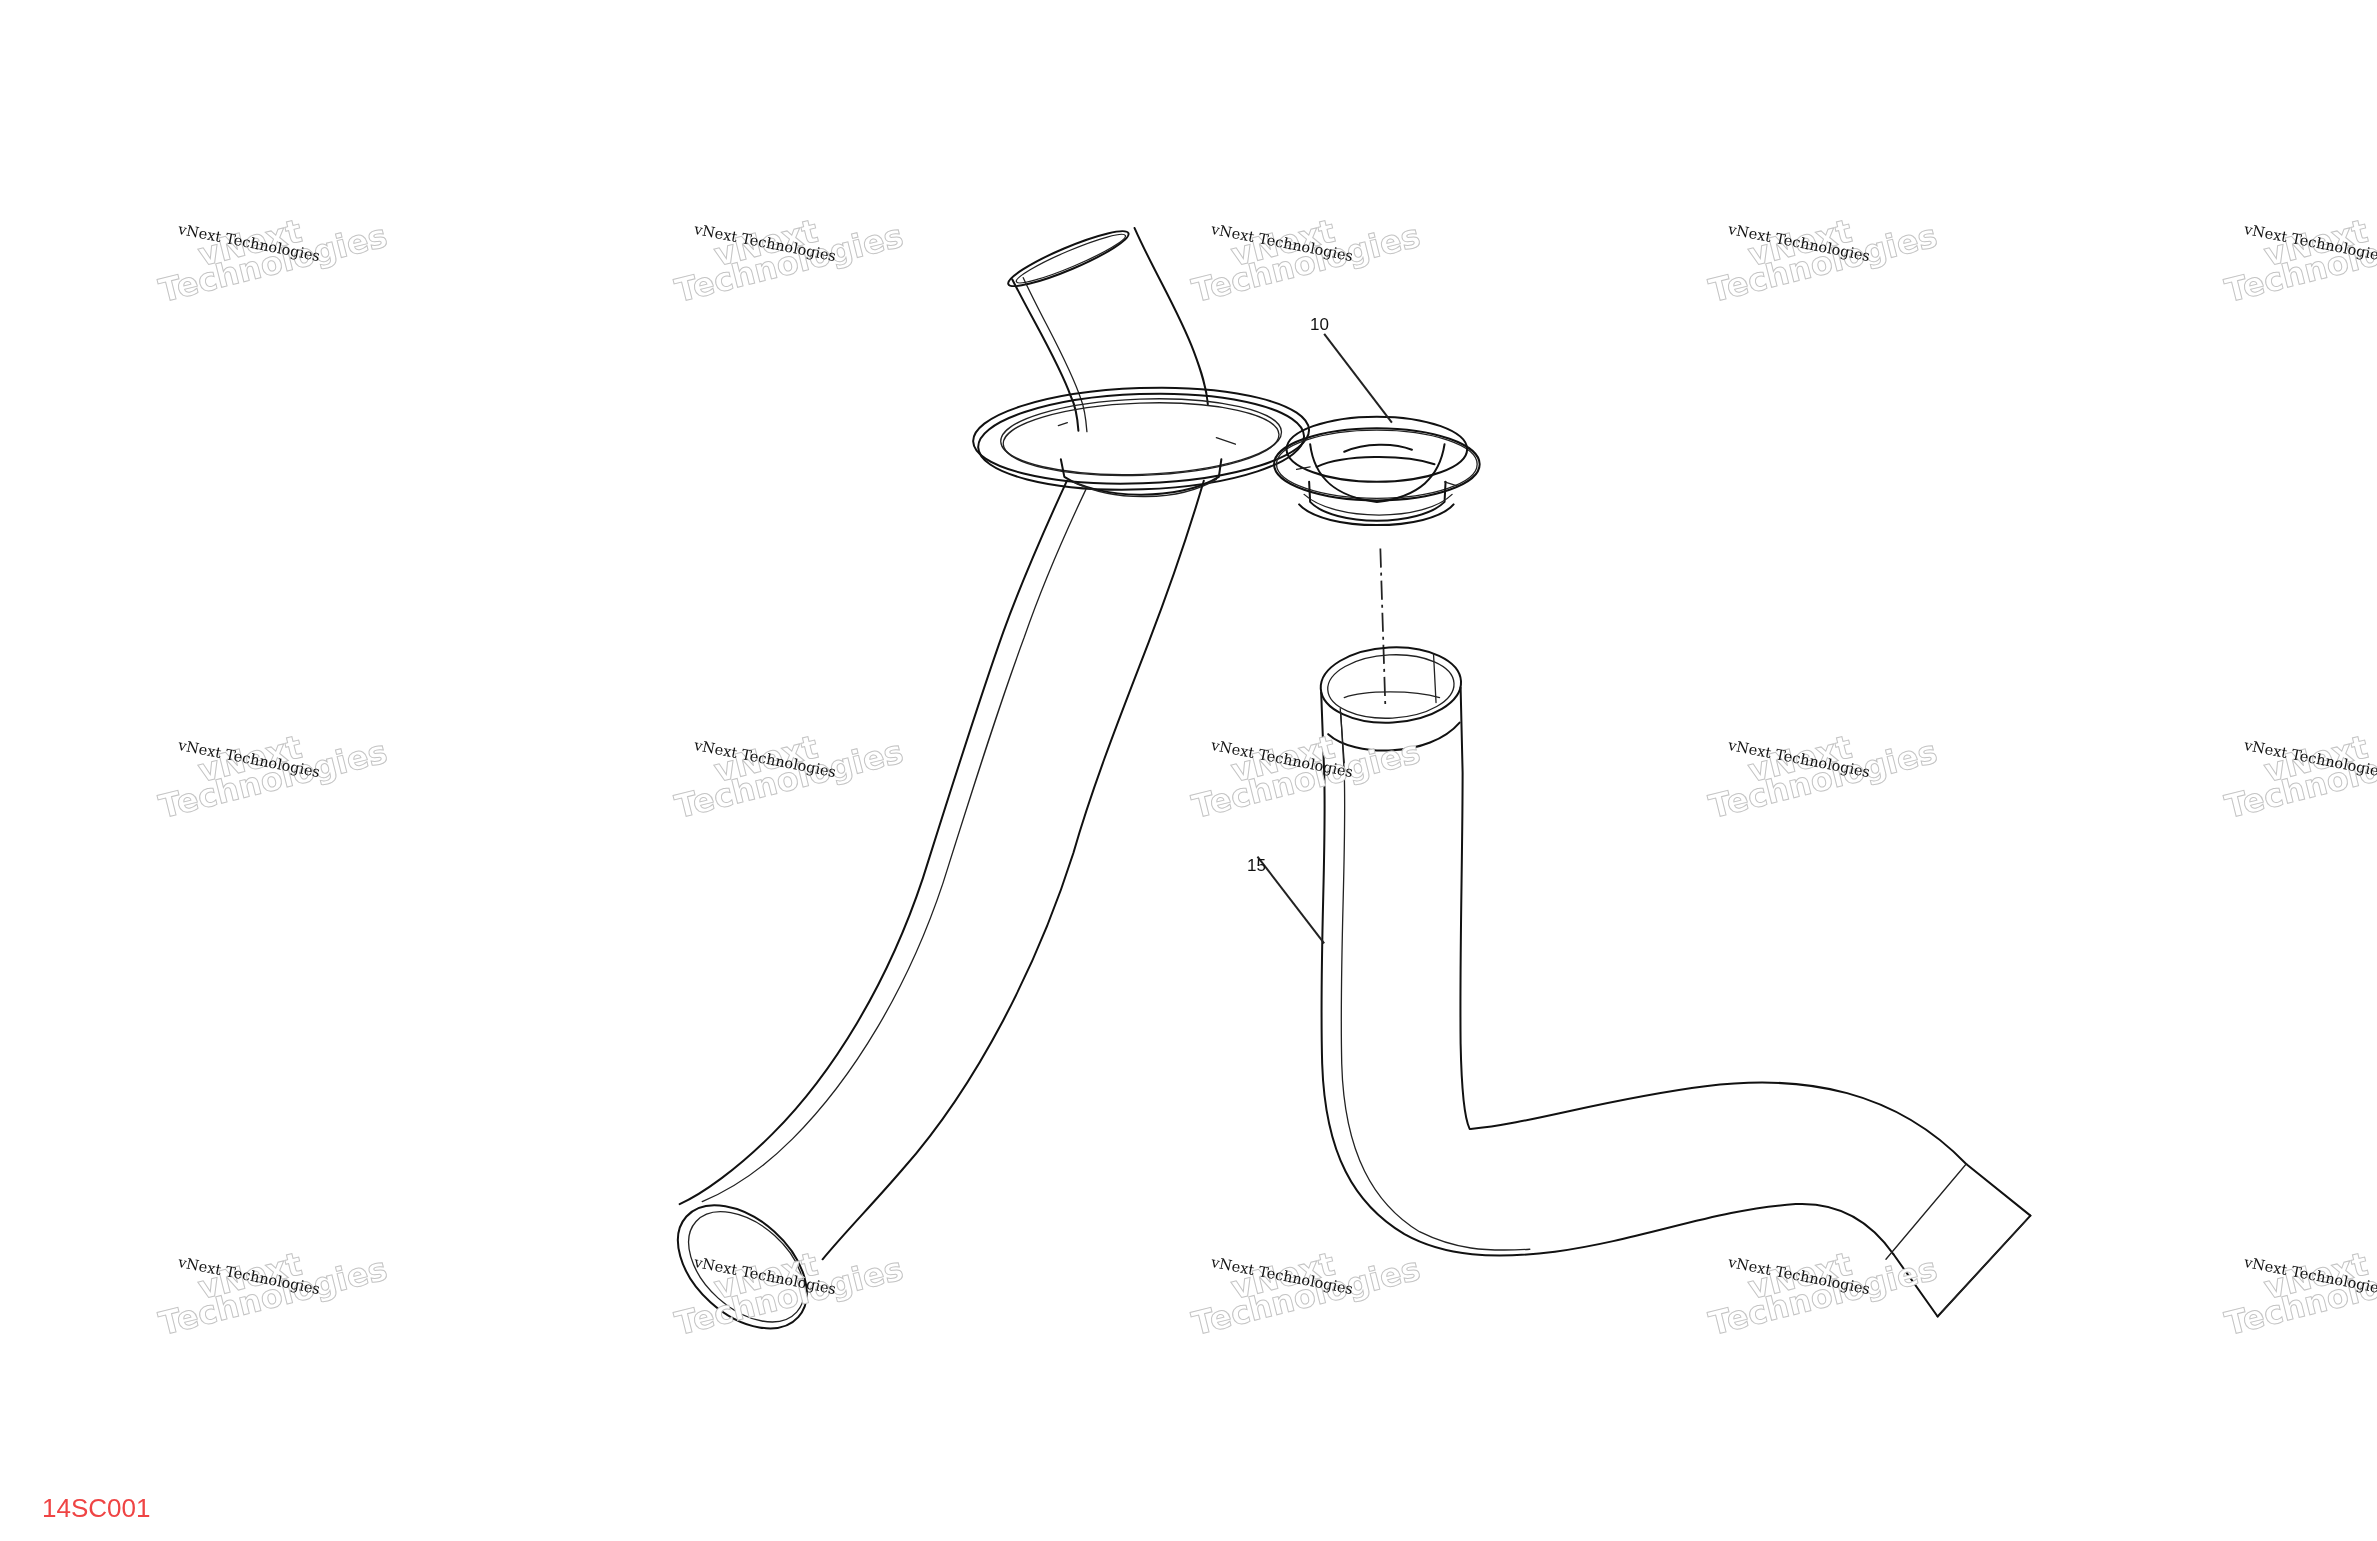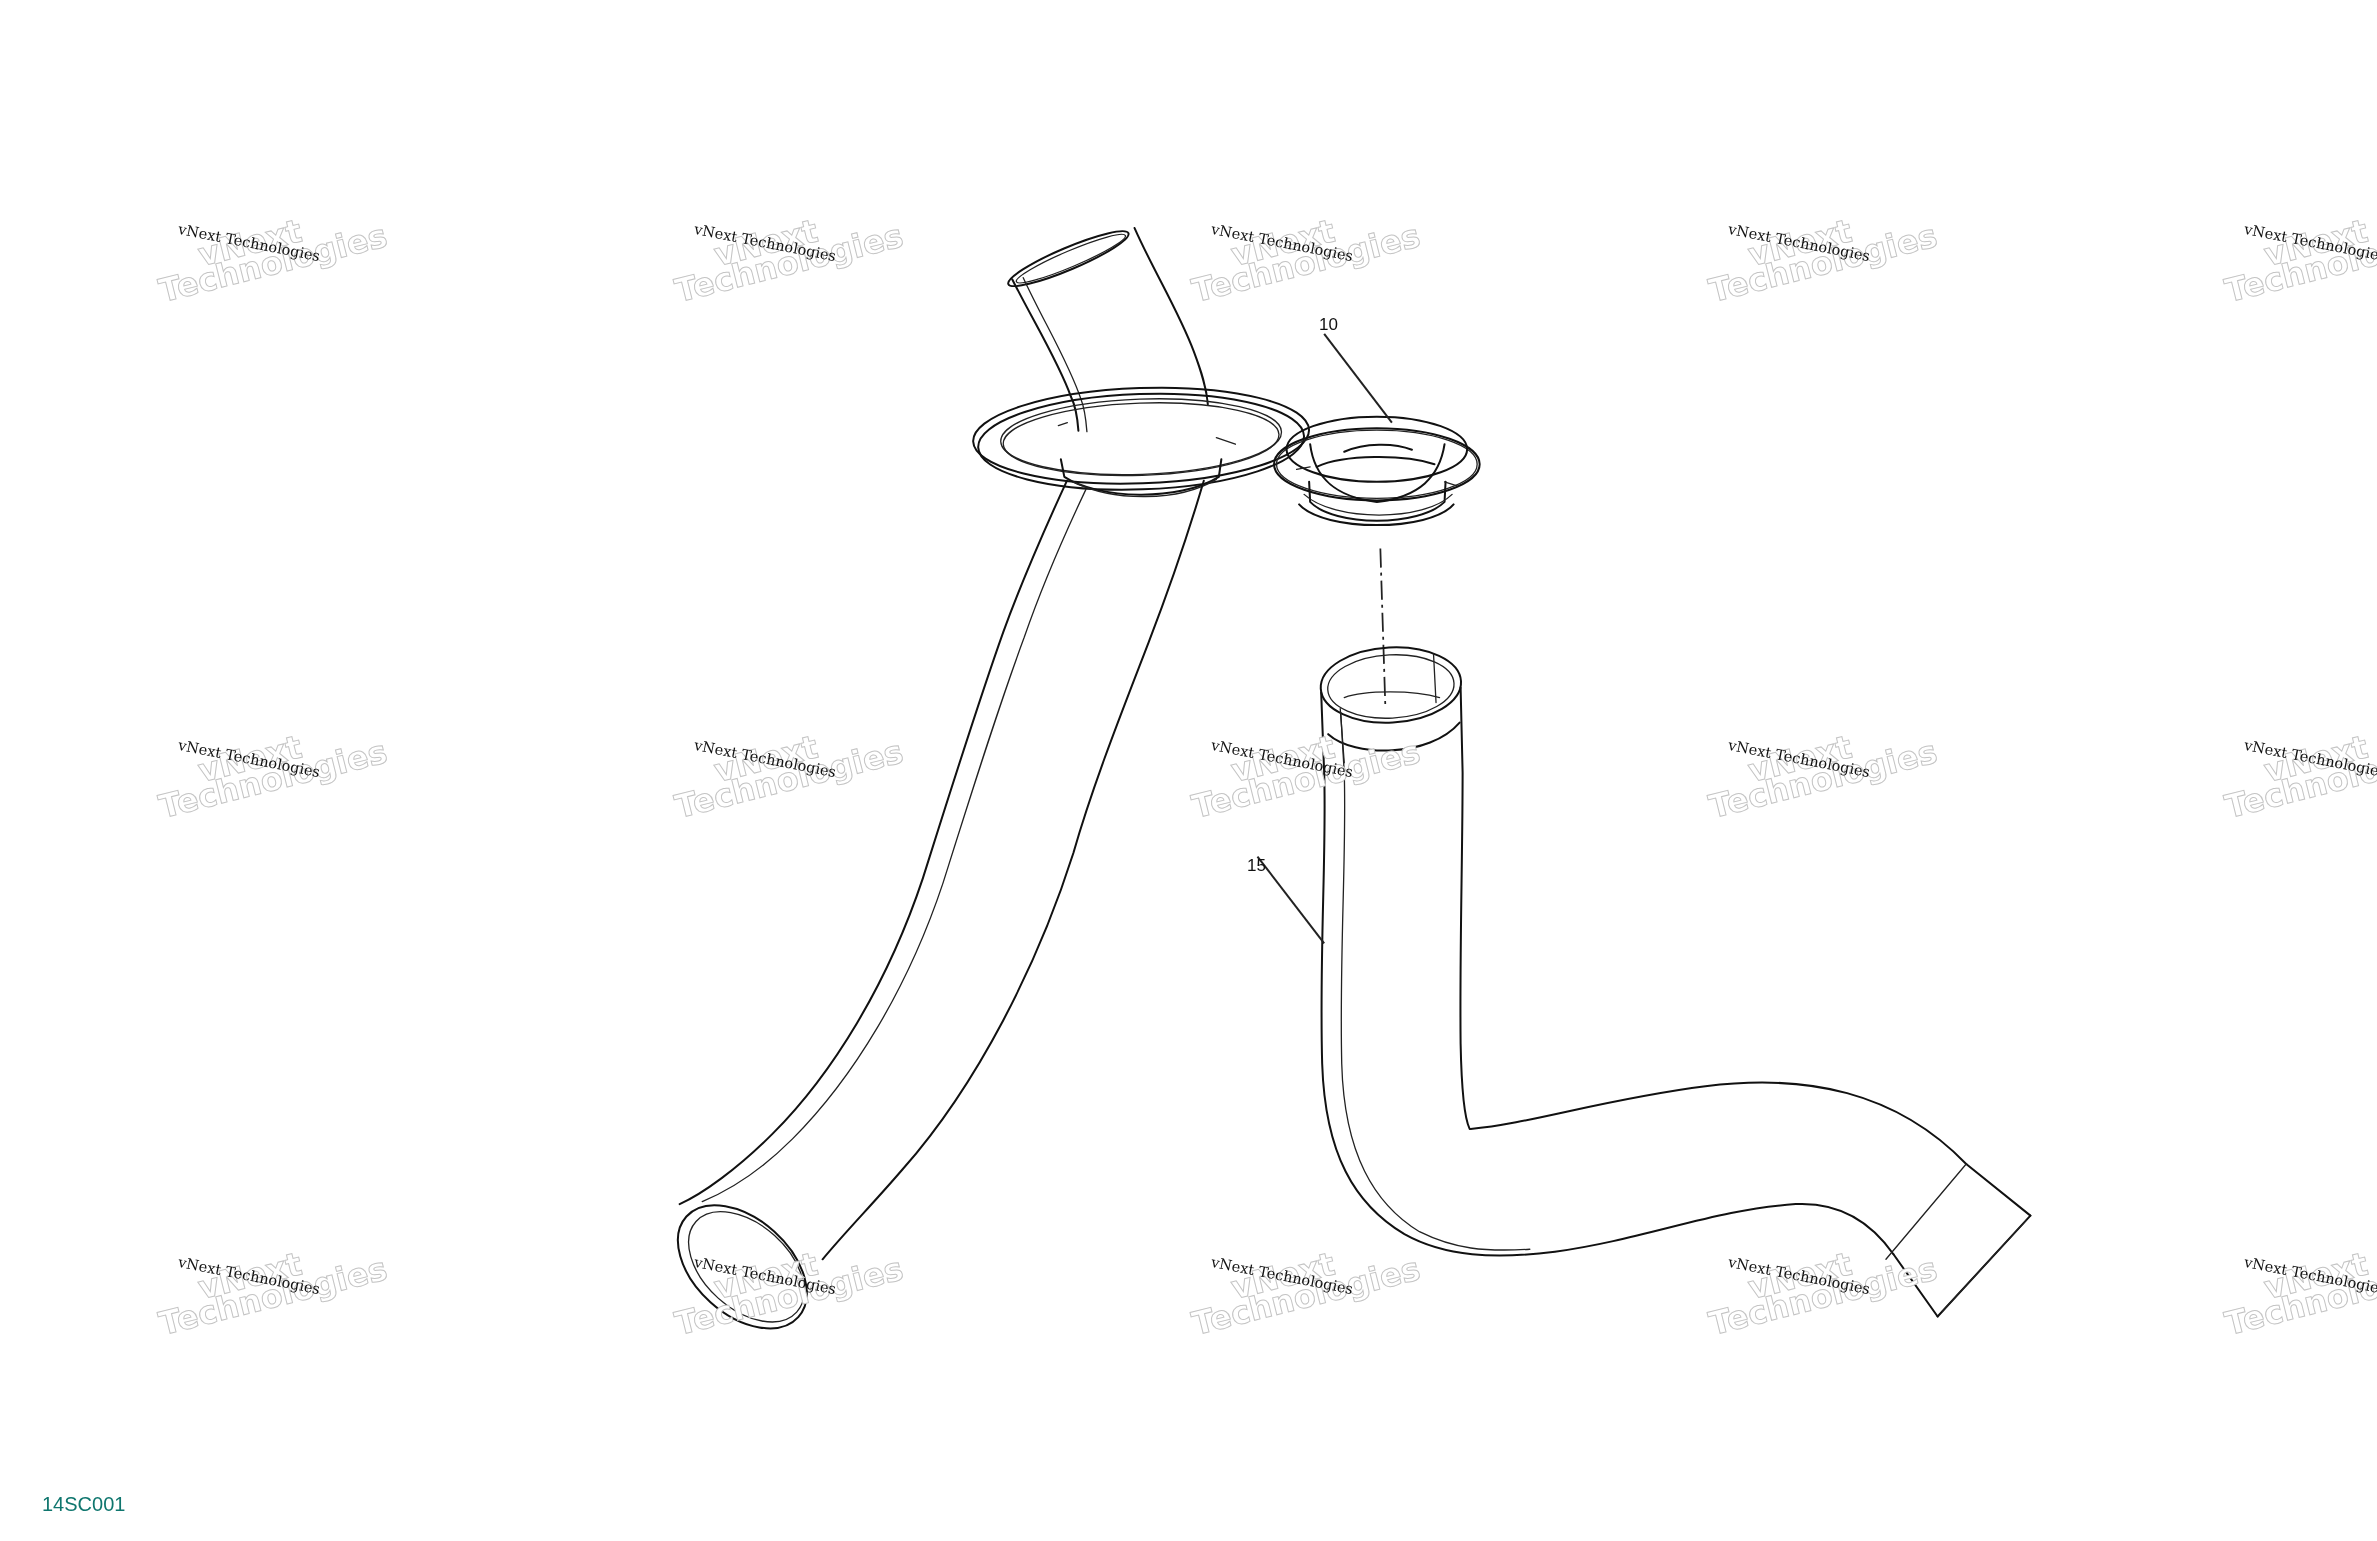--- a/index.html
+++ b/index.html
@@ -9,21 +9,21 @@
   .part-line { fill: none; stroke: #111111; stroke-width: 4; stroke-linecap: round; stroke-linejoin: round; }
   .part-thin { fill: none; stroke: #222222; stroke-width: 2.6; stroke-linecap: round; }
   .leader { fill: none; stroke: #222222; stroke-width: 4; }
   .axis-dash { fill: none; stroke: #222222; stroke-width: 3.5; stroke-dasharray: 38 10 6 10; }
   .callout {
     position: absolute; font-family: "Liberation Sans", sans-serif;
     font-size: 17px; color: #111111; line-height: 1;
   }
   .fig-id {
     position: absolute; left: 42px; top: 1493px;
-    font-family: "Liberation Sans", sans-serif; font-size: 20px; color: #0f766e;
+    font-family: "Liberation Sans", sans-serif; font-size: 26px; color: #ef4444;
   }
   .wm {
     position: absolute; width: 231px; height: 100px;
     transform-origin: 0 0; pointer-events: none;
   }
   .wm .big {
     position: absolute; font-family: "DejaVu Sans", sans-serif; font-weight: bold;
     font-size: 32px; line-height: 32px; color: #ffffff;
     -webkit-text-stroke: 1px #c4c4c4; white-space: nowrap;
     transform: rotate(-14deg); transform-origin: 0 0;
@@ -104,21 +104,21 @@
       <line class="part-thin" x1="3920" y1="2320" x2="3760" y2="2510"></line>
       <line class="part-line" x1="4048" y1="2423" x2="3863" y2="2624"></line>
       <line class="part-thin" x1="4040" y1="2432" x2="3872" y2="2614"></line>
       <line class="part-line" x1="3775" y1="2500" x2="3863" y2="2624"></line>
     </g>
 
     <line class="leader" x1="2640" y1="665" x2="2775" y2="842"></line>
     <line class="leader" x1="2507" y1="1707" x2="2640" y2="1880"></line>
   </svg>
 
-  <div class="callout" style="left:1310px;top:316px;margin-left:9px;">10</div>
+  <div class="callout" style="left:1310px;top:316px;">10</div>
   <div class="callout" style="left:1247px;top:857px;">15</div>
 
   <div class="fig-id">14SC001</div>
 
   <div id="wm-layer">
       <div class="wm" style="left: 156px; top: 201px;">
     <div class="big l1">vNext</div>
     <div class="big l2">Technologies</div>
     <div class="small">vNext Technologies</div>
   </div>

